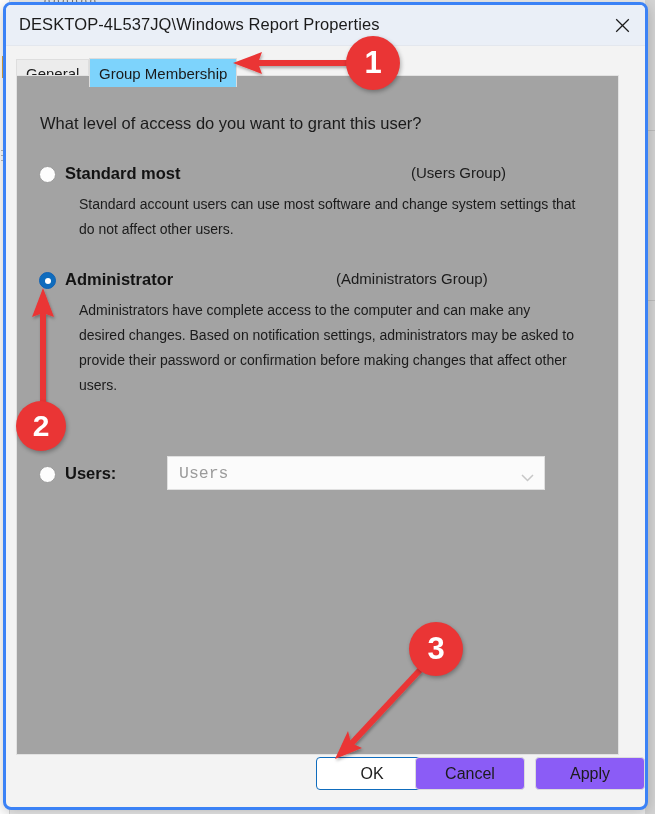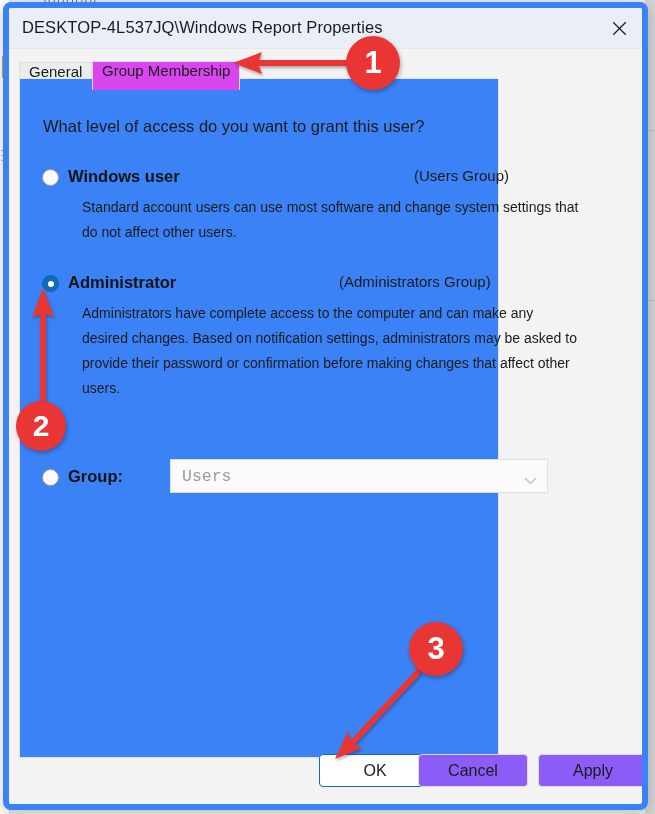--- a/index.html
+++ b/index.html
@@ -62,21 +62,21 @@
   }
 
   
   #dialog {
     position: absolute;
     left: 3px;
     top: 2px;
     width: 645px;
     height: 808px;
     background: #f3f3f3;
-    border: 6px solid #3b82f6;
+    border: 3px solid #3b82f6;
     border-radius: 8px;
     box-shadow: 0 3px 14px rgba(0,0,0,0.22);
     box-sizing: border-box;
     overflow: hidden;
   }
 
   
   #titlebar {
     position: relative;
     height: 40px;
@@ -115,43 +115,44 @@
     padding-left: 10px;
     box-sizing: border-box;
   }
   .tab {
     position: absolute;
     top: 0;
     height: 28px;
     box-sizing: border-box;
     padding: 0 9px;
     display: flex;
+    align-items: center;
     font-size: 15px;
     color: #1b1b1b;
     border: 1px solid #dedede;
     border-bottom: none;
     cursor: pointer;
     background: #ececec;
     white-space: nowrap;
   }
   .tab.active {
-    background: #d946ef;
+    background: #7dd3fc;
     border-color: #dcdcdc;
     z-index: 3;
     height: 29px;
   }
 
   
   #content-panel {
     position: absolute;
     left: 10px;
     top: 70px;
-    width: 480px;
+    width: 603px;
     height: 680px;
-    background: #3b82f6;
+    background: #a3a3a3;
     border: 1px solid #e2e2e2;
     box-sizing: border-box;
   }
 
   #question {
     position: absolute;
     left: 23px;
     top: 38px;
     font-size: 16.5px;
     color: #1b1b1b;
@@ -329,39 +330,39 @@
     </div>
   </div>
 
   <div id="content-panel">
 
     <div id="question">What level of access do you want to grant this user?</div>
 
     <div class="option-block" style="top:88px; width:560px;">
       <div class="option-row">
         <span class="radio"></span>
-        <span class="opt-label">Windows user</span>
+        <span class="opt-label">Standard most</span>
         <span class="opt-group" style="left:372px;">(Users Group)</span>
       </div>
       <div class="opt-desc" style="top:28px;">Standard account users can use most software and change system settings that do not affect other users.</div>
     </div>
 
     <div class="option-block" style="top:194px; width:560px;">
       <div class="option-row">
         <span class="radio checked"></span>
         <span class="opt-label">Administrator</span>
         <span class="opt-group" style="left:297px;">(Administrators Group)</span>
       </div>
       <div class="opt-desc" style="top:28px; width:497px;">Administrators have complete access to the computer and can make any desired changes. Based on notification settings, administrators may be asked to provide their password or confirmation before making changes that affect other users.</div>
     </div>
 
     <div id="other-block">
       <div class="option-row">
         <span class="radio"></span>
-        <span class="opt-label">Group:</span>
+        <span class="opt-label">Users:</span>
         <div id="combo">
           <span id="combo-value">Users</span>
           <span id="combo-chevron">
             <svg width="13" height="8" viewBox="0 0 13 8" aria-hidden="true">
               <path d="M1 1 L6.5 6.5 L12 1" stroke="#c7c7c7" stroke-width="1.5" fill="none"></path>
             </svg>
           </span>
         </div>
       </div>
     </div>

